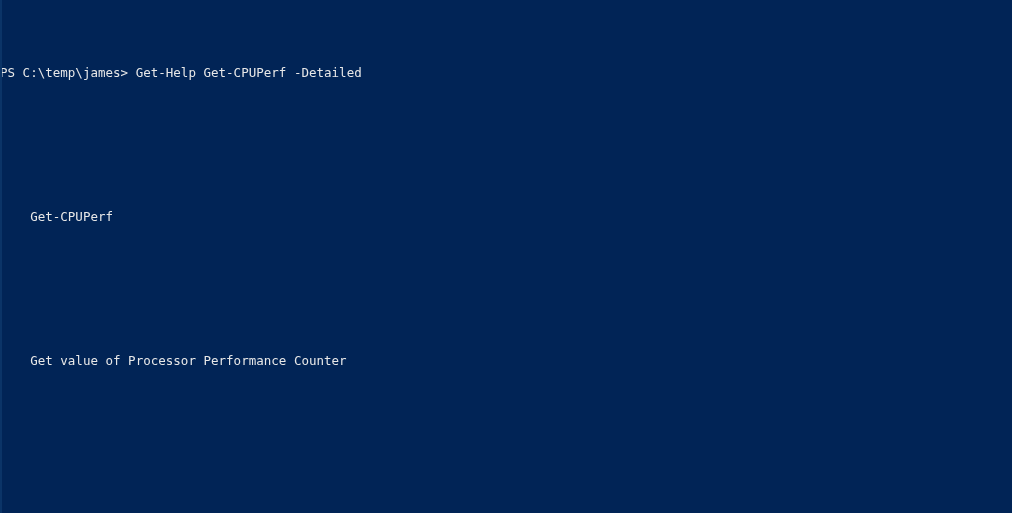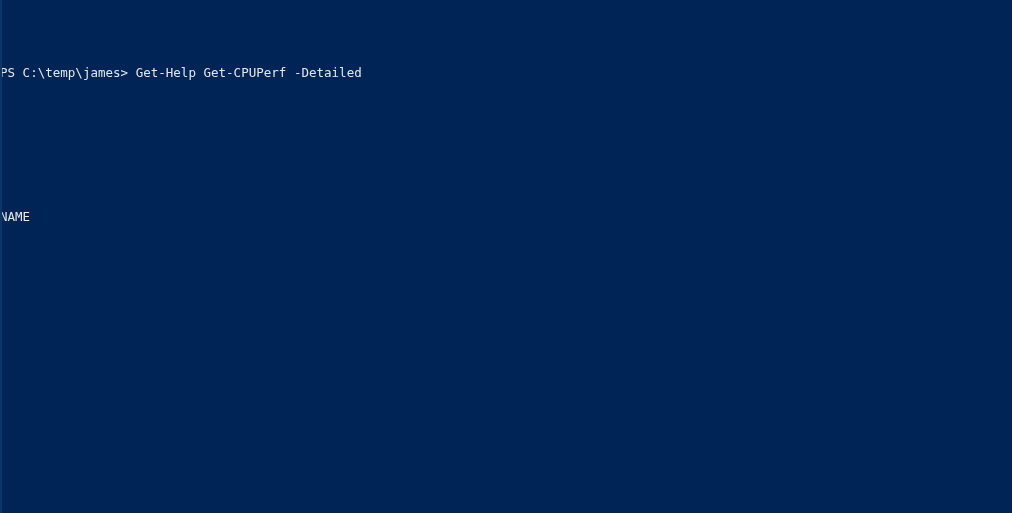--- a/index.html
+++ b/index.html
@@ -68,25 +68,26 @@
   <div id="left-edge"></div>
 
   <div id="buffer">
 
     
     <div class="line">PS C:\temp\james&gt; Get-Help Get-CPUPerf -Detailed</div>
 
     <div class="blank"></div>
 
     
-    <div class="line">NAME</div>
+    <div class="line"><span>    </span><span>Get-CPUPerf</span></div>
 
     <div class="blank"></div>
 
     
+    <div class="line"><span>    </span><span>Get value of Processor Performance Counter</span></div>
 
     
     
 
     
     
     
 
     
     

